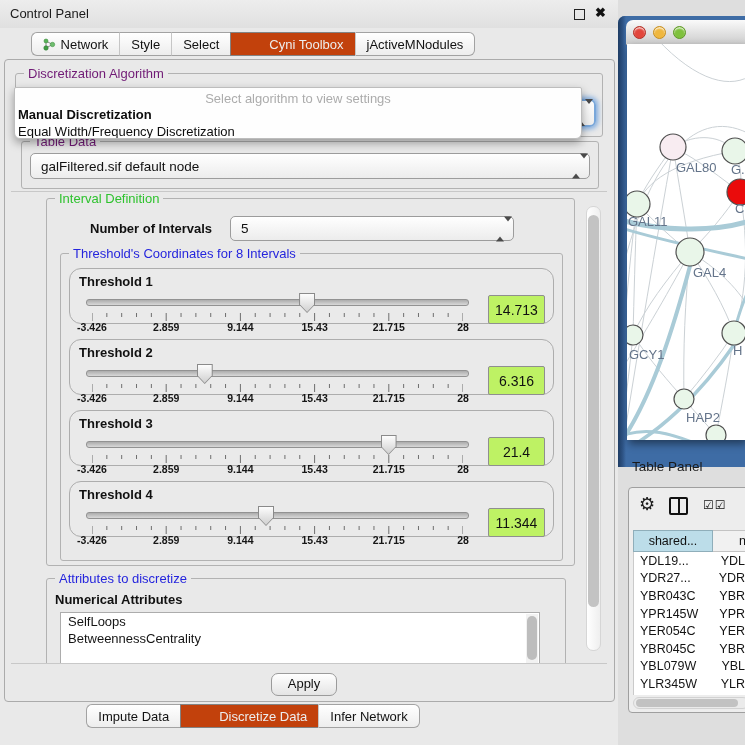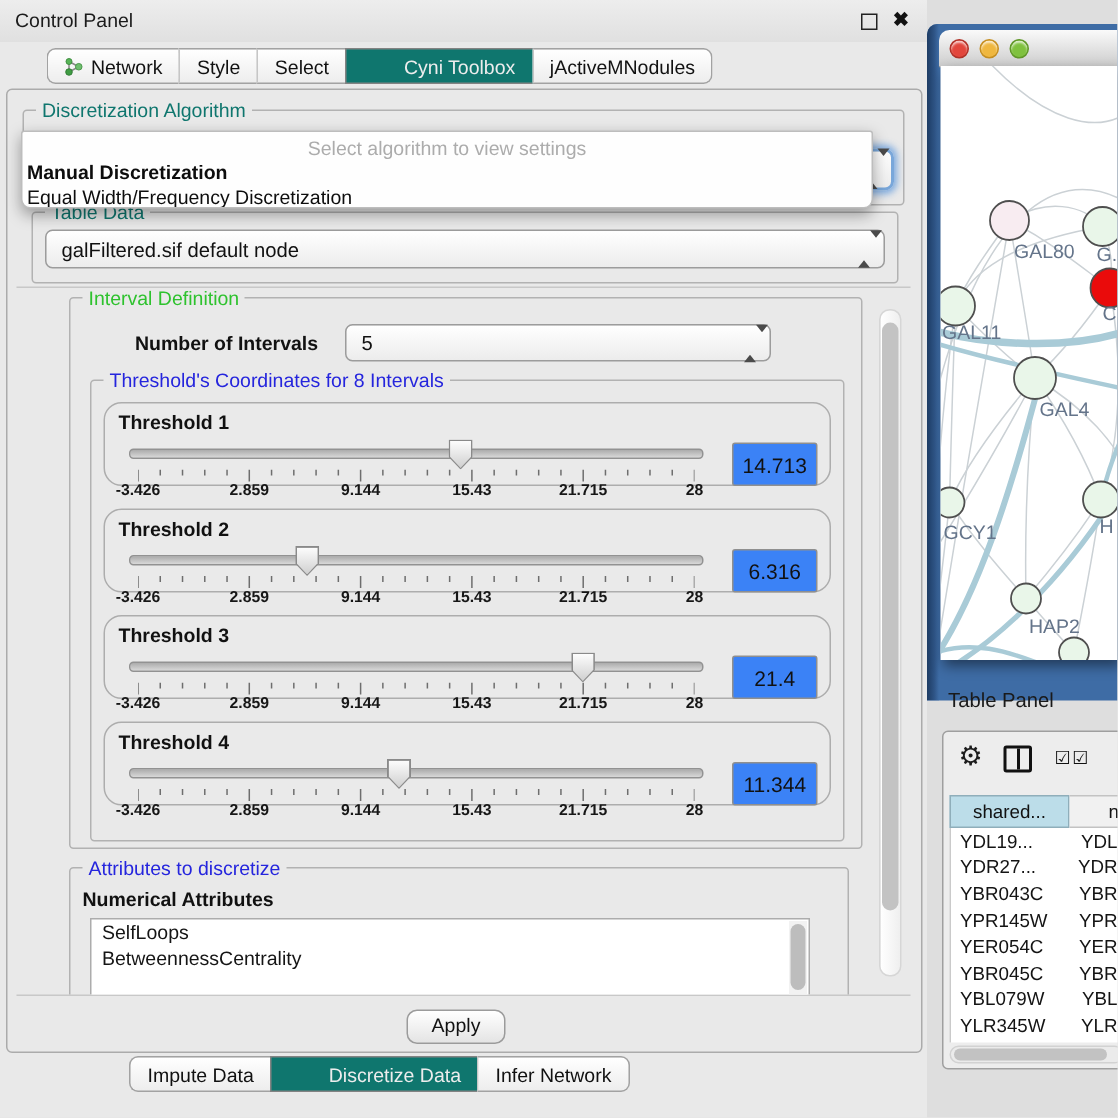--- a/index.html
+++ b/index.html
@@ -15,27 +15,27 @@
   .float-btn{position:absolute;right:33px;top:9px;width:9px;height:9px;border:1.5px solid #222;background:transparent;}
   .close-btn{position:absolute;right:12px;top:5px;font-size:13px;font-weight:bold;color:#111;}
   .tabrow{position:absolute;left:0;width:506px;display:flex;justify-content:center;}
   .tabrow.top{top:32px;}
   .tabrow.bottom{top:704px;}
   .tab{height:22px;display:flex;align-items:center;gap:5px;padding:0 11px;font-size:13px;color:#111;
        background:linear-gradient(#FFFFFF,#EDEDED);border-top:1px solid #A2A2A2;border-bottom:1px solid #A2A2A2;cursor:default;}
   .tab:first-child{border-left:1px solid #A2A2A2;border-radius:6px 0 0 6px;}
   .tab:last-child{border-right:1px solid #A2A2A2;border-radius:0 6px 6px 0;}
   .tab + .tab{border-left:1px solid #C6C6C6;}
-  .tab.selected{background:#0f766e;color:#EDEDED;border-color:#838383;padding-left:38px;}
+  .tab.selected{background:#c2410c;color:#EDEDED;border-color:#838383;padding-left:38px;}
   .main-frame{position:absolute;left:4px;top:59px;width:609px;height:641px;border:1px solid #ABABAB;border-radius:4px;background:#E9E9E9;}
   .group{position:absolute;border:1px solid #B2B2B2;border-radius:3px;}
   .legend{position:absolute;top:-8px;left:8px;background:#E9E9E9;padding:0 4px;font-size:13px;line-height:15px;white-space:nowrap;}
   .legend.green{color:#2EC22E;}
   .legend.blue{color:#2525DD;}
-  .legend.dark{color:#0f766e;}
+  .legend.dark{color:#701a75;}
   
   .combo{position:absolute;background:linear-gradient(#FFFFFF,#ECECEC);border:1px solid #9C9C9C;border-radius:5px;
          font-size:13.5px;color:#111;display:flex;align-items:center;padding:0 10px;box-sizing:border-box;}
   .spin{position:absolute;right:9px;top:50%;transform:translateY(-50%);width:8px;}
   .spin .up{width:0;height:0;border-left:4px solid transparent;border-right:4px solid transparent;border-bottom:5px solid #4A4A4A;margin:0 0 2px 0;}
   .spin .dn{width:0;height:0;border-left:4px solid transparent;border-right:4px solid transparent;border-top:5px solid #4A4A4A;}
   .focus-combo{position:absolute;background:linear-gradient(#FDFDFD,#EDEDED);border:2px solid #79A7DA;border-radius:6px;
          box-shadow:0 0 5px 2px rgba(90,150,220,.75);box-sizing:border-box;}
   
   .popup{position:absolute;left:9px;top:27px;width:566px;height:50px;background:#FEFEFE;border:1px solid #BDBDBD;
@@ -54,21 +54,21 @@
   .slider{position:relative;flex:1;height:42px;}
   .track{position:absolute;left:6px;right:6px;top:7px;height:5px;border-radius:3px;background:linear-gradient(#ACACAC,#D8D8D8);border:1px solid #929292;}
   .sl-inner{position:absolute;left:6px;right:6px;top:0;bottom:0;}
   .handle{position:absolute;top:1px;width:16px;height:20px;transform:translateX(-50%);
           clip-path:polygon(0 0,100% 0,100% 58%,50% 100%,0 58%);background:#8A8A8A;z-index:2;}
   .handle i{position:absolute;left:1px;right:1px;top:1px;bottom:1px;display:block;
           clip-path:polygon(0 0,100% 0,100% 58%,50% 100%,0 58%);background:linear-gradient(#FDFDFD,#CFCFCF);}
   .ticks{position:absolute;left:6px;right:6px;top:21px;height:9px;width:calc(100% - 12px);}
   .ticklabels{position:absolute;left:6px;right:6px;top:29px;height:12px;font-size:10.5px;font-weight:bold;color:#161616;}
   .ticklabel{position:absolute;transform:translateX(-50%);white-space:nowrap;}
-  .valuebox{width:55px;height:27px;margin-left:13px;margin-top:3px;background:#3b82f6;border:1px solid #8F8F8F;border-radius:2px;
+  .valuebox{width:55px;height:27px;margin-left:13px;margin-top:3px;background:#bef264;border:1px solid #8F8F8F;border-radius:2px;
             font-size:14px;color:#111;display:flex;align-items:center;justify-content:center;}
   
   .attr-label{position:absolute;left:8px;top:13px;font-size:13px;font-weight:bold;color:#111;}
   .attr-list{position:absolute;left:13px;top:33px;width:478px;height:53px;background:#FFF;border:1px solid #ACACAC;overflow:hidden;}
   .attr-item{font-size:13px;color:#151515;padding:1px 0 1px 7px;line-height:15px;}
   .list-scroll{position:absolute;right:1px;top:1px;bottom:1px;width:12px;background:#F2F2F2;}
   .list-thumb{position:absolute;left:1px;right:1px;top:2px;height:44px;background:#BDBDBD;border-radius:6px;}
   .apply{position:absolute;left:266px;top:613px;width:64px;height:21px;border:1px solid #9B9B9B;border-radius:7px;
          background:linear-gradient(#FFFFFF,#E4E4E4);font-size:13px;color:#111;text-align:center;line-height:20px;}
   

